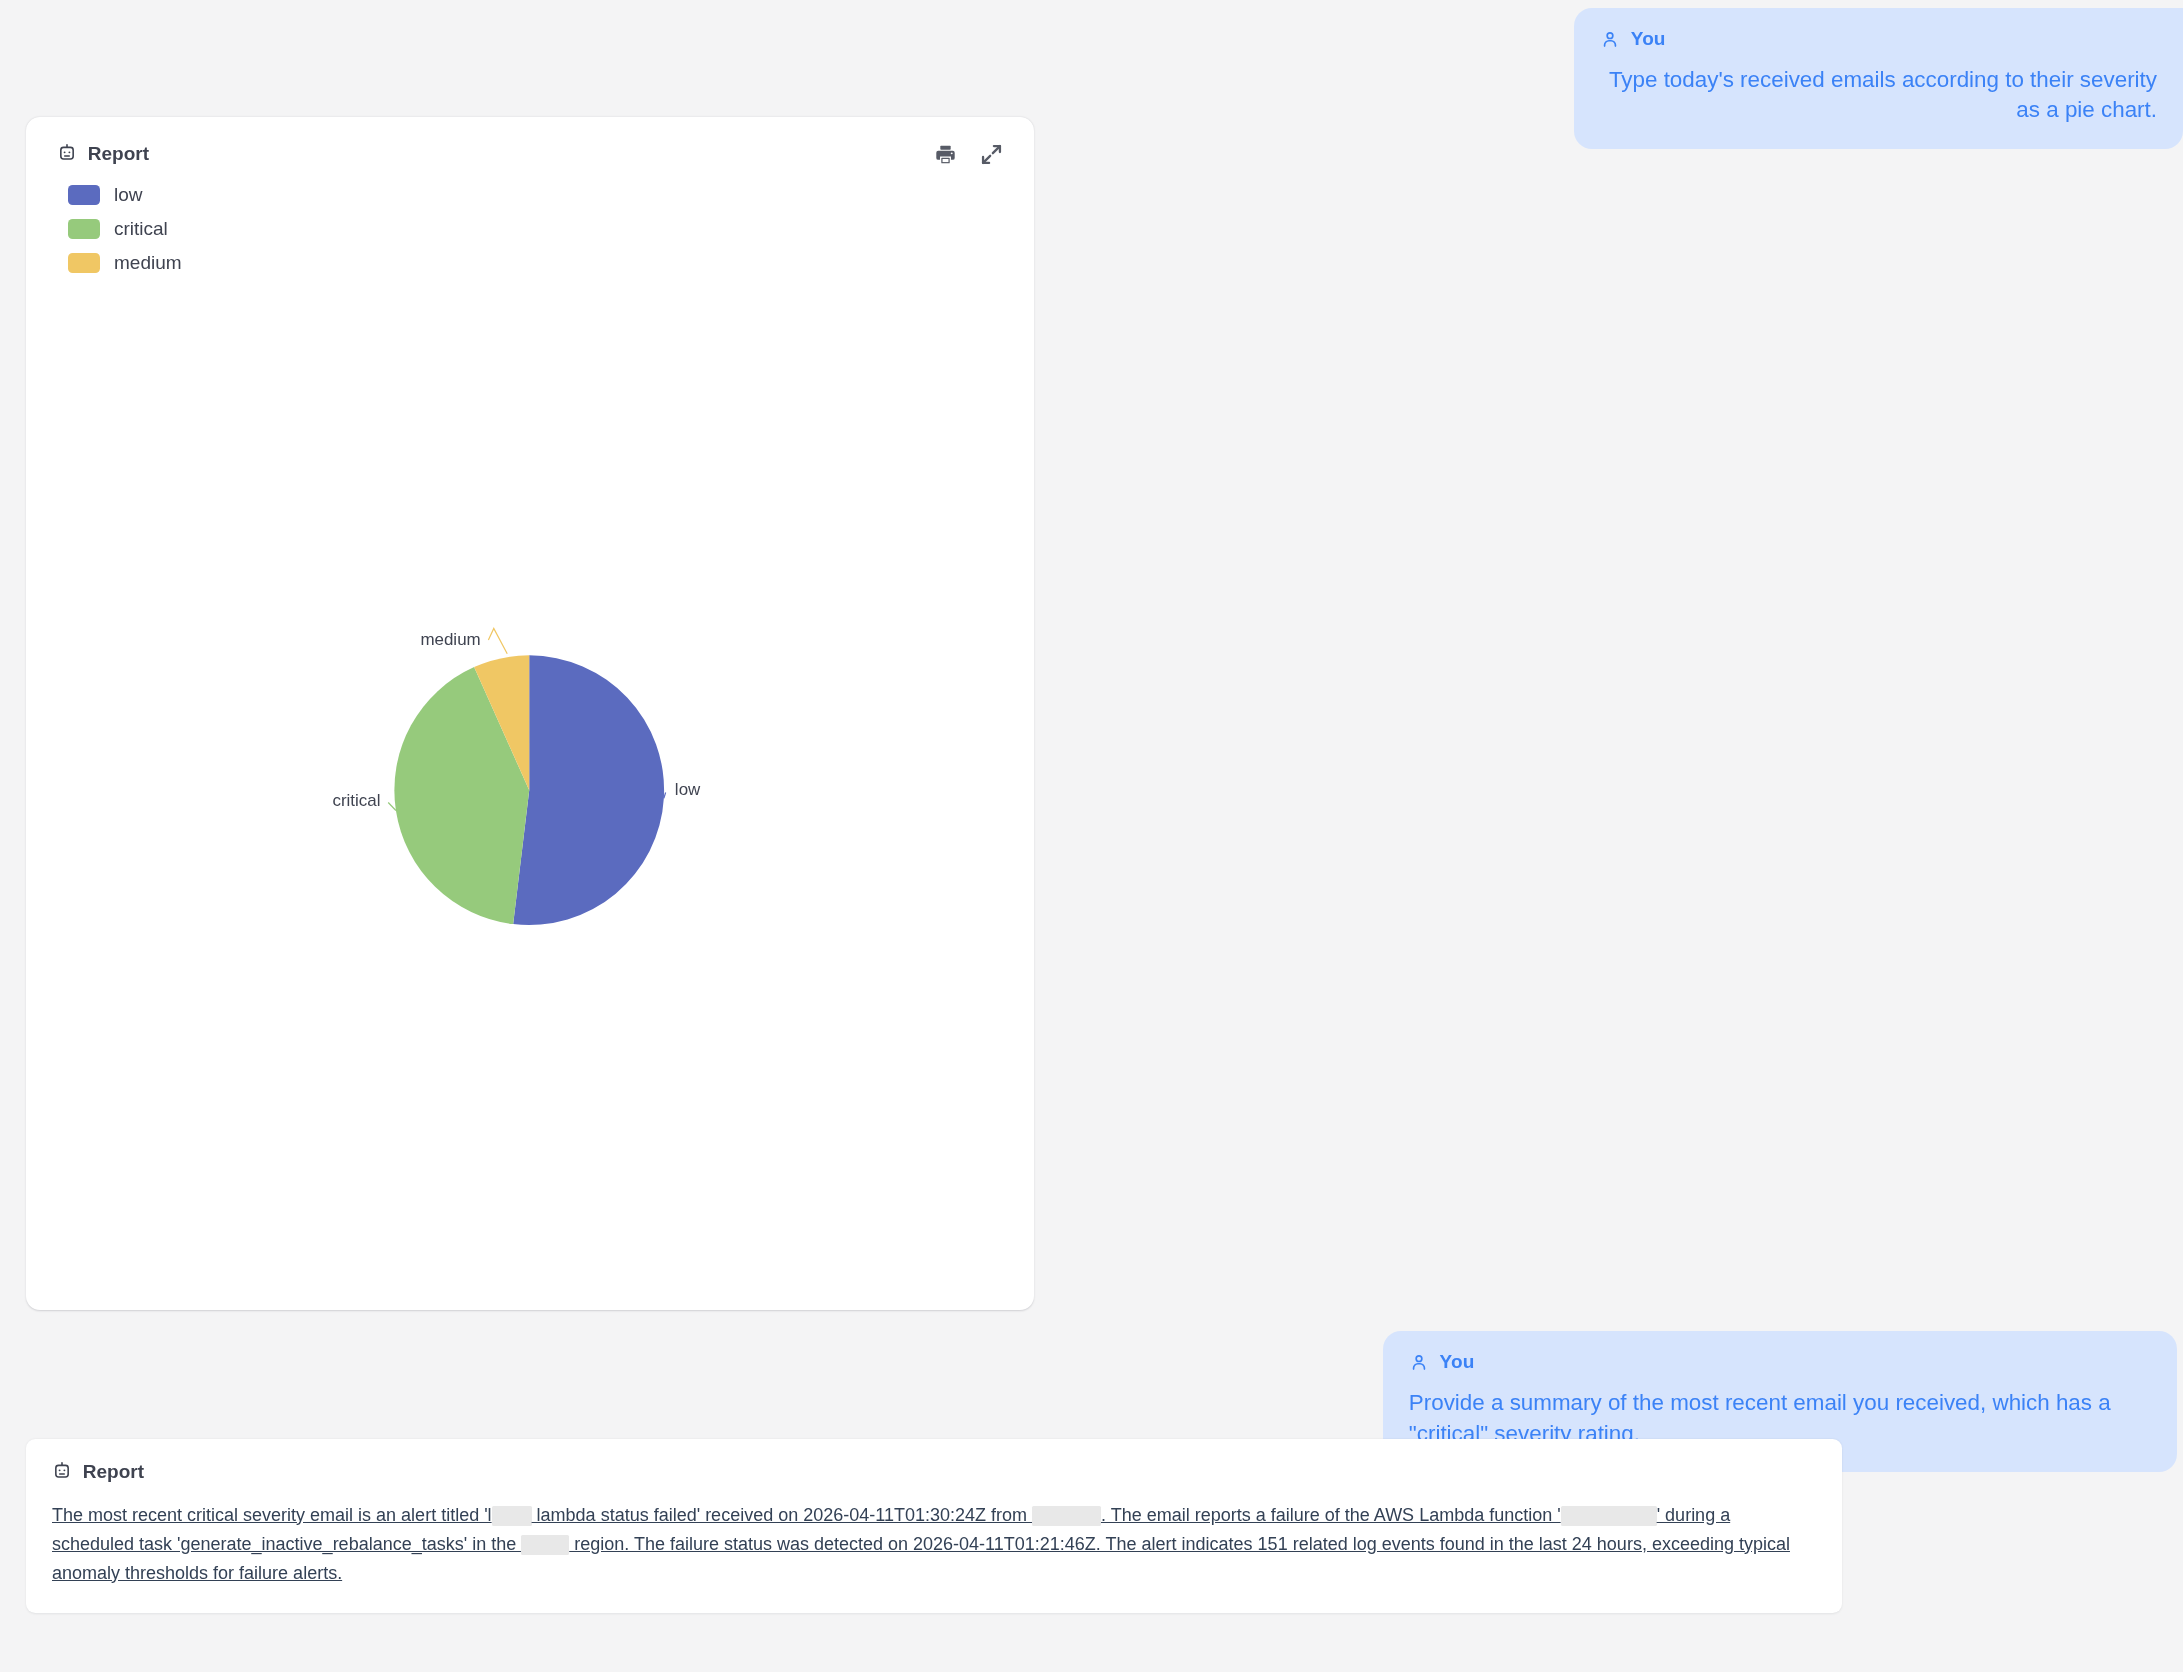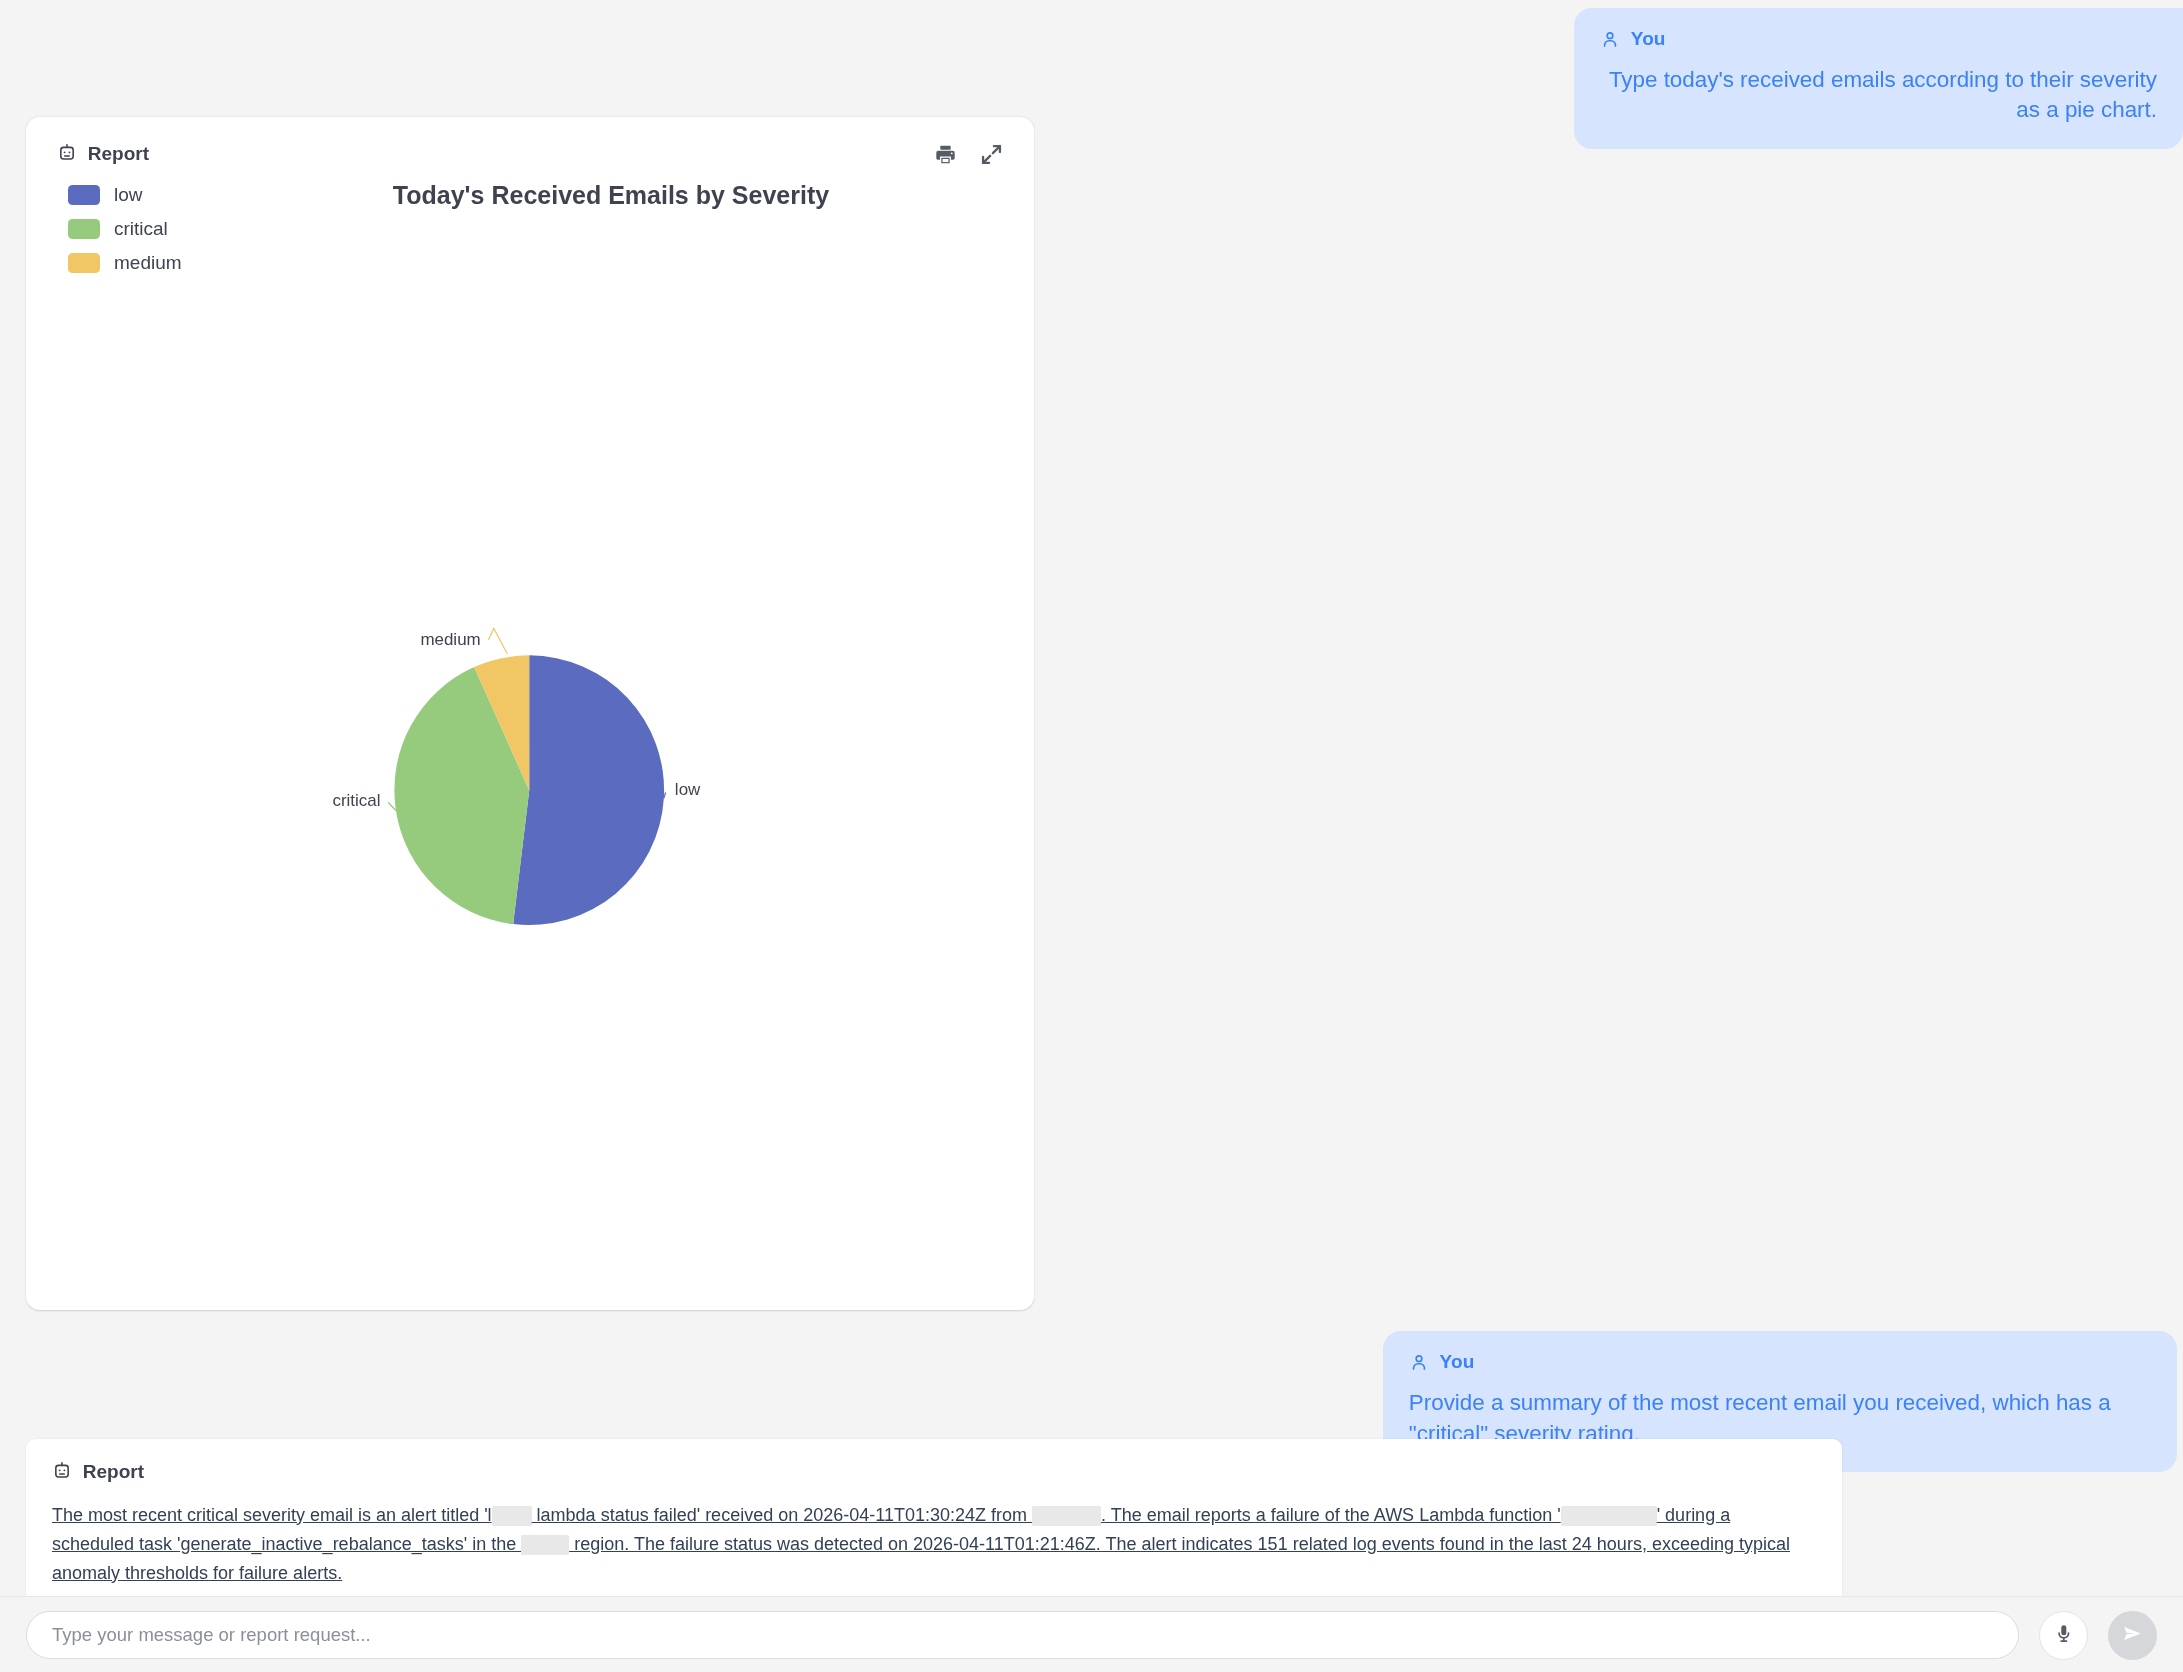--- a/index.html
+++ b/index.html
@@ -216,21 +216,20 @@
           <div class="legend-row">
             <span class="swatch" style="background:#96ca7c"></span>
             <span class="legend-label">critical</span>
           </div>
           <div class="legend-row">
             <span class="swatch" style="background:#f0c764"></span>
             <span class="legend-label">medium</span>
           </div>
         </div>
 
-        <div class="chart-title">Today's Received Emails by Severity</div>
 
         <div class="pie-wrap">
           <svg width="1008" height="1102" viewBox="0 0 1308 1430">
             <g id="pie-slices">
                 <path d="M 653 810 L 653 635 A 175 175 0 1 1 632.1579969833978 983.7544557997173 Z" fill="#5b6bbf"></path>
                 <path d="M 653 810 L 632.1579969833978 983.7544557997173 A 175 175 0 0 1 581.4864119211389 650.278972204387 Z" fill="#96ca7c"></path>
                 <path d="M 653 810 L 581.4864119211389 650.278972204387 A 175 175 0 0 1 653 635 Z" fill="#f0c764"></path>
               </g>
             <g id="pie-leaders">
                 <polyline points="827.6883364236871,820.4395937432798 830,813" fill="none" stroke="#5b6bbf" stroke-width="1.6"></polyline>
@@ -271,33 +270,15 @@
             <path d="M9.3 15.6h5.4"></path>
           </svg>
         </span>
         <span class="label">Report</span>
       </div>
       <div class="report-body" id="report-body">The most recent critical severity email is an alert titled 'l<span class="redact" style="width: 40px;"></span> lambda status failed' received on 2026-04-11T01:30:24Z from <span class="redact" style="width: 69px;"></span>. The email reports a failure of the AWS Lambda function '<span class="redact" style="width: 96px;"></span>' during a scheduled task 'generate_inactive_rebalance_tasks' in the <span class="redact" style="width: 48px;"></span> region. The failure status was detected on 2026-04-11T01:21:46Z. The alert indicates 151 related log events found in the last 24 hours, exceeding typical anomaly thresholds for failure alerts.</div>
     </div>
 
   </div>
 
-  <div class="composer">
-    <input class="composer-input" type="text" placeholder="Type your message or report request..." style="">
-    <div class="mic-btn">
-      <span>
-        <svg width="21.6" height="21.6" viewBox="0 0 24 24" fill="#575b66">
-          <rect x="9.2" y="2.4" width="5.6" height="11.2" rx="2.8"></rect>
-          <path d="M5.8 11.2a.95.95 0 0 1 1.9 0 4.3 4.3 0 0 0 8.6 0 .95.95 0 0 1 1.9 0 6.2 6.2 0 0 1-5.25 6.12V19.2h2.1a.9.9 0 0 1 0 1.8H8.95a.9.9 0 0 1 0-1.8h2.1v-1.88A6.2 6.2 0 0 1 5.8 11.2z"></path>
-        </svg>
-      </span>
-    </div>
-    <div class="send-btn">
-      <span>
-        <svg width="23" height="23" viewBox="0 0 24 24" fill="#ffffff">
-          <path d="M3.2 5.1 20.6 12 3.2 18.9l2.6-6.2 9.4-.7-9.4-.7z"></path>
-        </svg>
-      </span>
-    </div>
-  </div>
 
 </div>
 
 
 </body></html>

